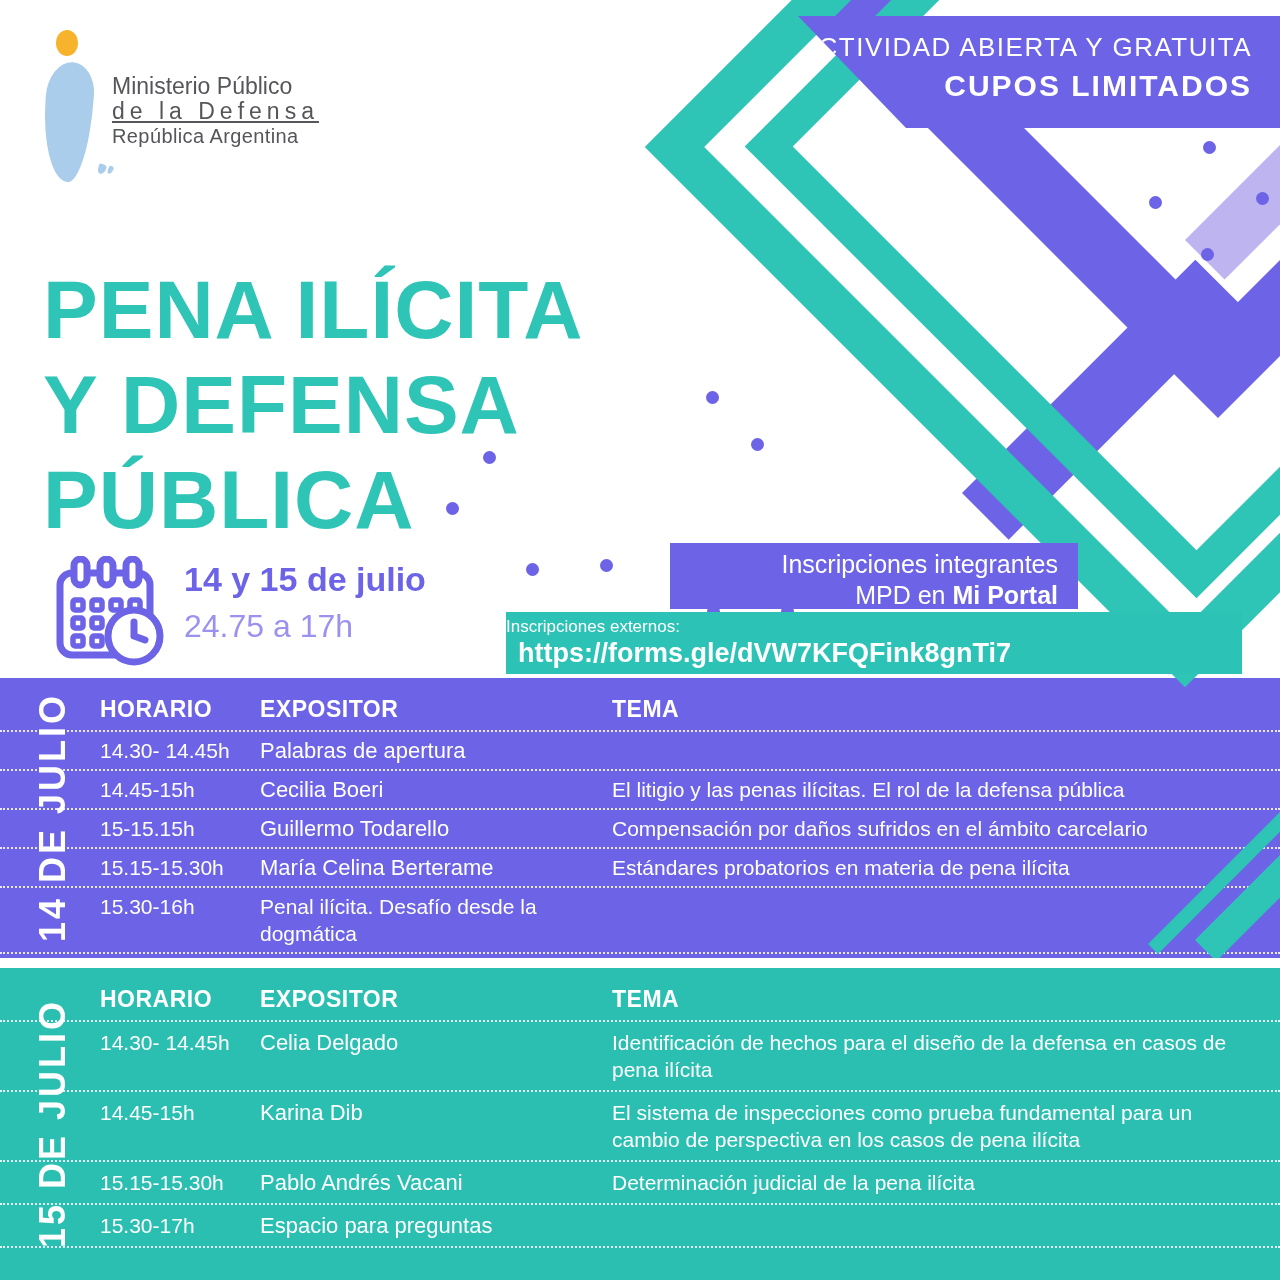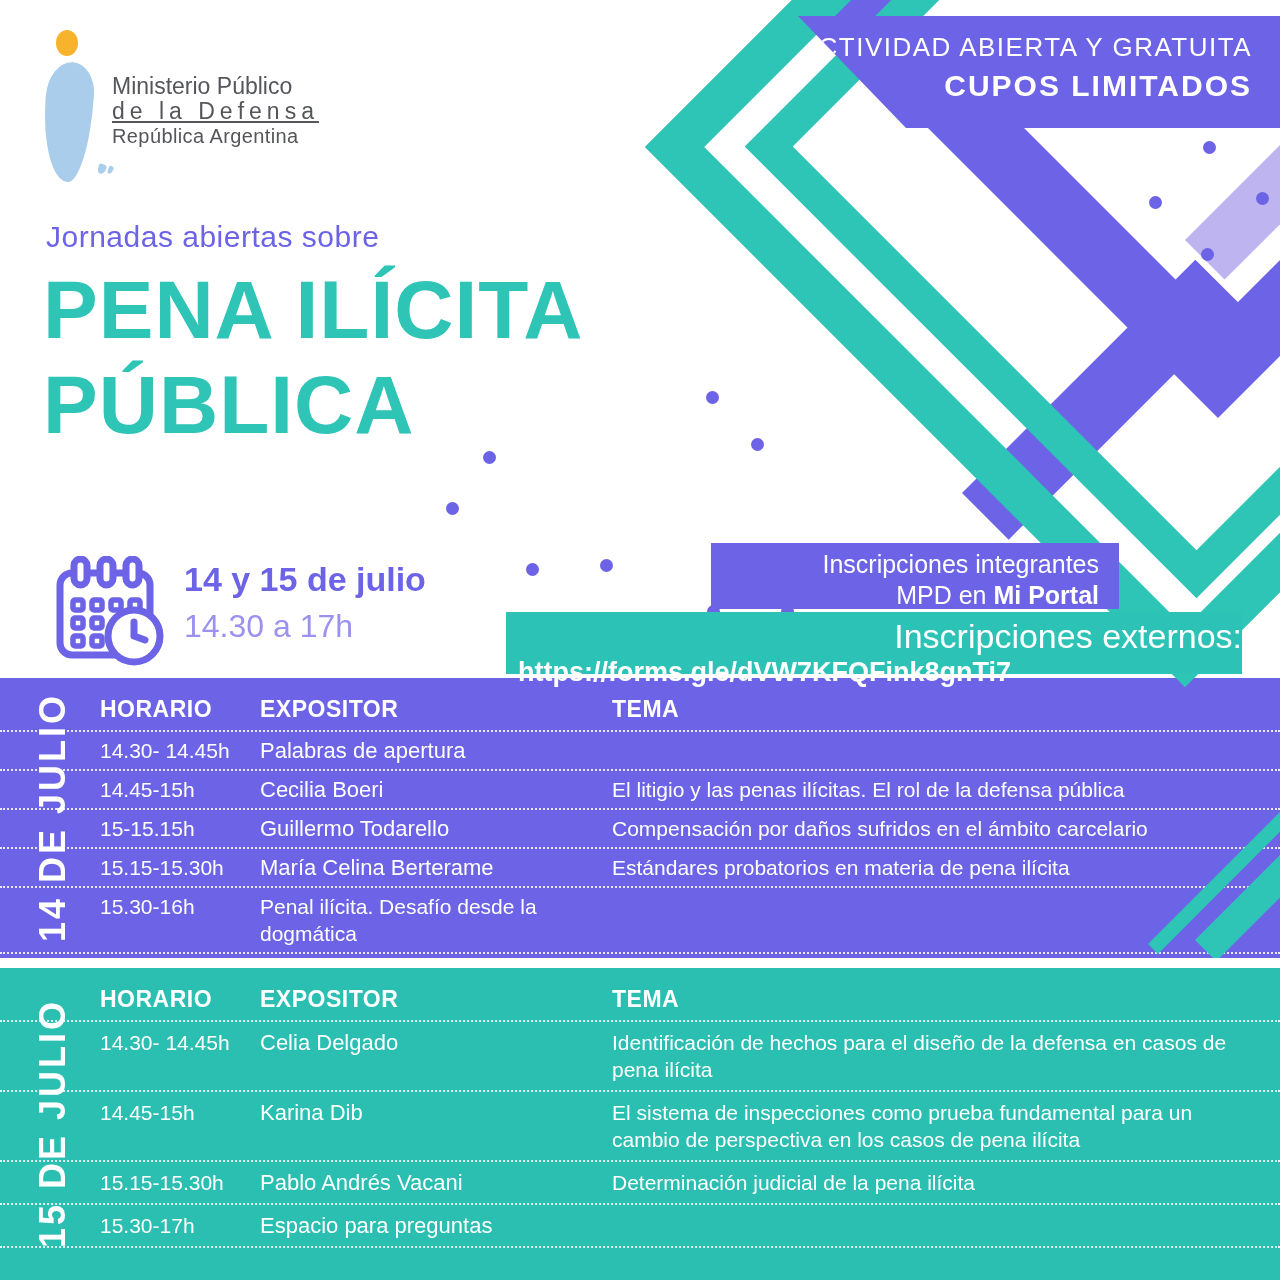--- a/index.html
+++ b/index.html
@@ -45,27 +45,27 @@
          font-size:82px;line-height:95px;letter-spacing:1px;}
 
   
   .event{position:absolute;left:52px;top:552px;z-index:4;}
   .event svg{position:absolute;left:0;top:4px;}
   .event .dates{position:absolute;left:132px;top:8px;font-size:34px;font-weight:bold;color:#6C63E6;white-space:nowrap;}
   .event .time{position:absolute;left:132px;top:56px;font-size:32px;color:#9A92EE;white-space:nowrap;}
 
   
   .reg-internal{position:absolute;left:670px;top:543px;width:408px;height:66px;background:#6C63E6;z-index:6;
-                color:#fff;text-align:right;box-sizing:border-box;padding:7px 20px 0 0;margin-left:41px;}
+                color:#fff;text-align:right;box-sizing:border-box;padding:7px 20px 0 0;}
   .reg-internal .r1{font-size:25px;}
   .reg-internal .r2{font-size:25px;margin-top:2px;}
   .reg-internal b{font-weight:bold;}
   .reg-external{position:absolute;left:506px;top:612px;width:736px;height:62px;background:#2CC3B6;z-index:6;
                 color:#fff;box-sizing:border-box;padding-top:5px;}
-  .reg-external .r1{font-size:34px;text-align:right;}
+  .reg-external .r1{font-size:17px;text-align:left;}
   .reg-external .r2{font-size:27px;font-weight:bold;padding-left:12px;margin-top:1px;}
 
   
   .sched{position:absolute;left:0;width:1280px;z-index:1;color:#fff;overflow:hidden;}
   #day1{top:678px;height:280px;background:#6C63E6;}
   #day2{top:968px;height:312px;background:#2BBFB2;}
   .day-label{position:absolute;left:30px;top:0;bottom:0;display:flex;align-items:center;justify-content:center;width:46px;}
   .day-label span{writing-mode:vertical-rl;transform:rotate(180deg);font-size:36px;font-weight:bold;letter-spacing:3px;white-space:nowrap;}
   .t-head,.t-row{display:grid;grid-template-columns:160px 352px 1fr;padding-left:100px;padding-right:19px;
                  border-bottom:2px dotted rgba(255,255,255,0.85);}
@@ -104,23 +104,23 @@
     <div class="logo-body"></div>
     <div class="logo-tick"></div>
     <div class="logo-tick2"></div>
     <div class="logo-text">
       <div class="m1">Ministerio Público</div>
       <div class="m2">de la Defensa</div>
       <div class="m3">República Argentina</div>
     </div>
   </div>
 
-  <div class="kicker">Jornadas abiertas sobre</div>
   <div class="title">
     <div>PENA ILÍCITA</div>
+    <div>Y DEFENSA</div>
     <div>PÚBLICA</div>
   </div>
 
   <div class="event">
     <svg width="118" height="112" viewBox="0 0 118 112">
       <g fill="none" stroke="#6C63E6" stroke-width="7" stroke-linecap="round" stroke-linejoin="round">
         <rect x="8" y="17" width="90" height="82" rx="12"></rect>
         <rect x="22" y="3" width="13" height="26" rx="6.5" fill="#ffffff"></rect>
         <rect x="48" y="3" width="13" height="26" rx="6.5" fill="#ffffff"></rect>
         <rect x="74" y="3" width="13" height="26" rx="6.5" fill="#ffffff"></rect>
@@ -132,21 +132,21 @@
           <rect x="78" y="44" width="10" height="10" rx="2"></rect>
         <rect x="21" y="62" width="10" height="10" rx="2"></rect>
           <rect x="40" y="62" width="10" height="10" rx="2"></rect>
         <rect x="21" y="80" width="10" height="10" rx="2"></rect>
           <rect x="40" y="80" width="10" height="10" rx="2"></rect>
       </g>
       <circle cx="82" cy="80" r="26" fill="#ffffff" stroke="#6C63E6" stroke-width="7"></circle>
       <path d="M82 80 L82 66 M82 80 L93 84" fill="none" stroke="#6C63E6" stroke-width="7" stroke-linecap="round"></path>
     </svg>
     <div class="dates">14 y 15 de julio</div>
-    <div class="time">14.30 a 17h</div>
+    <div class="time">24.75 a 17h</div>
   </div>
 
   <div class="reg-internal">
     <div class="r1">Inscripciones integrantes</div>
     <div class="r2"><span>MPD en </span><b>Mi Portal</b></div>
   </div>
   <div class="reg-external">
     <div class="r1">Inscripciones externos:</div>
     <div class="r2">https://forms.gle/dVW7KFQFink8gnTi7</div>
   </div>

